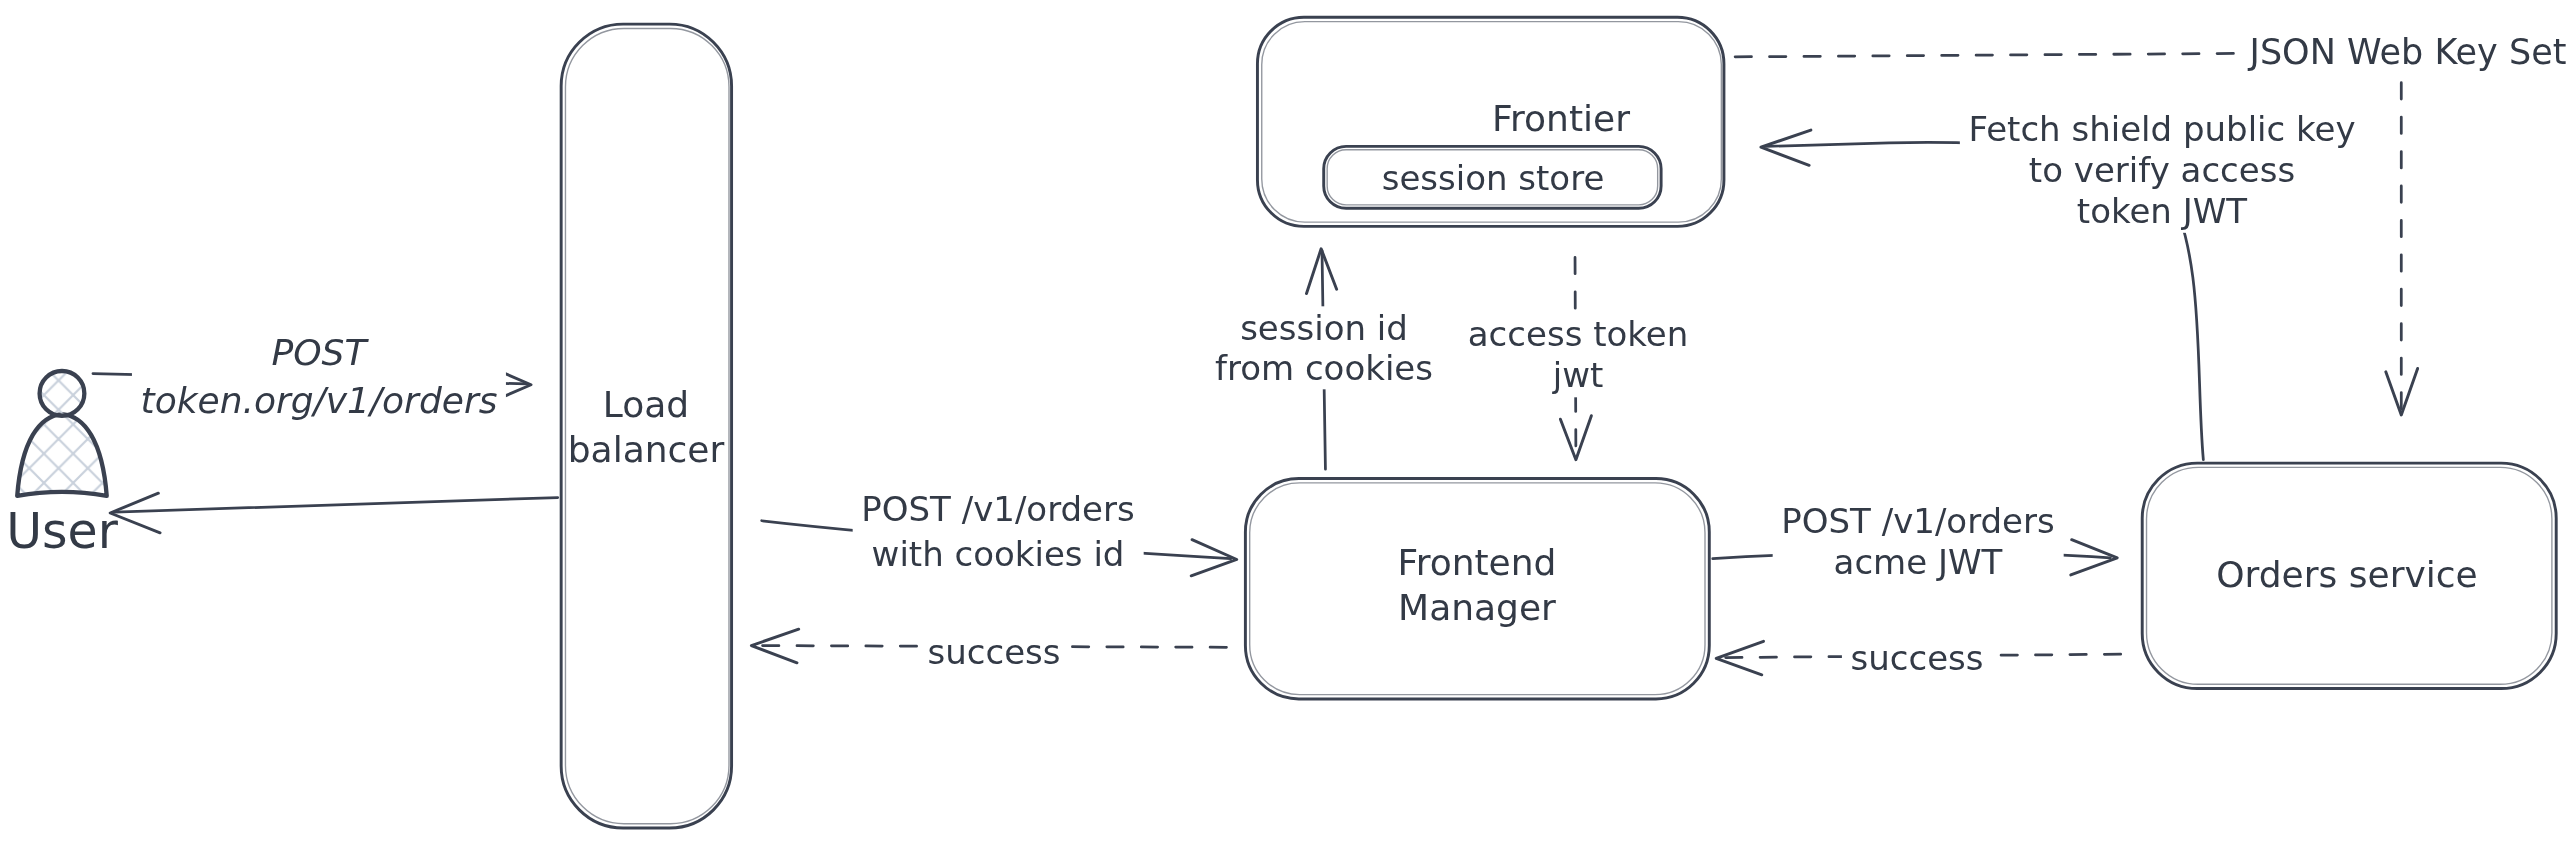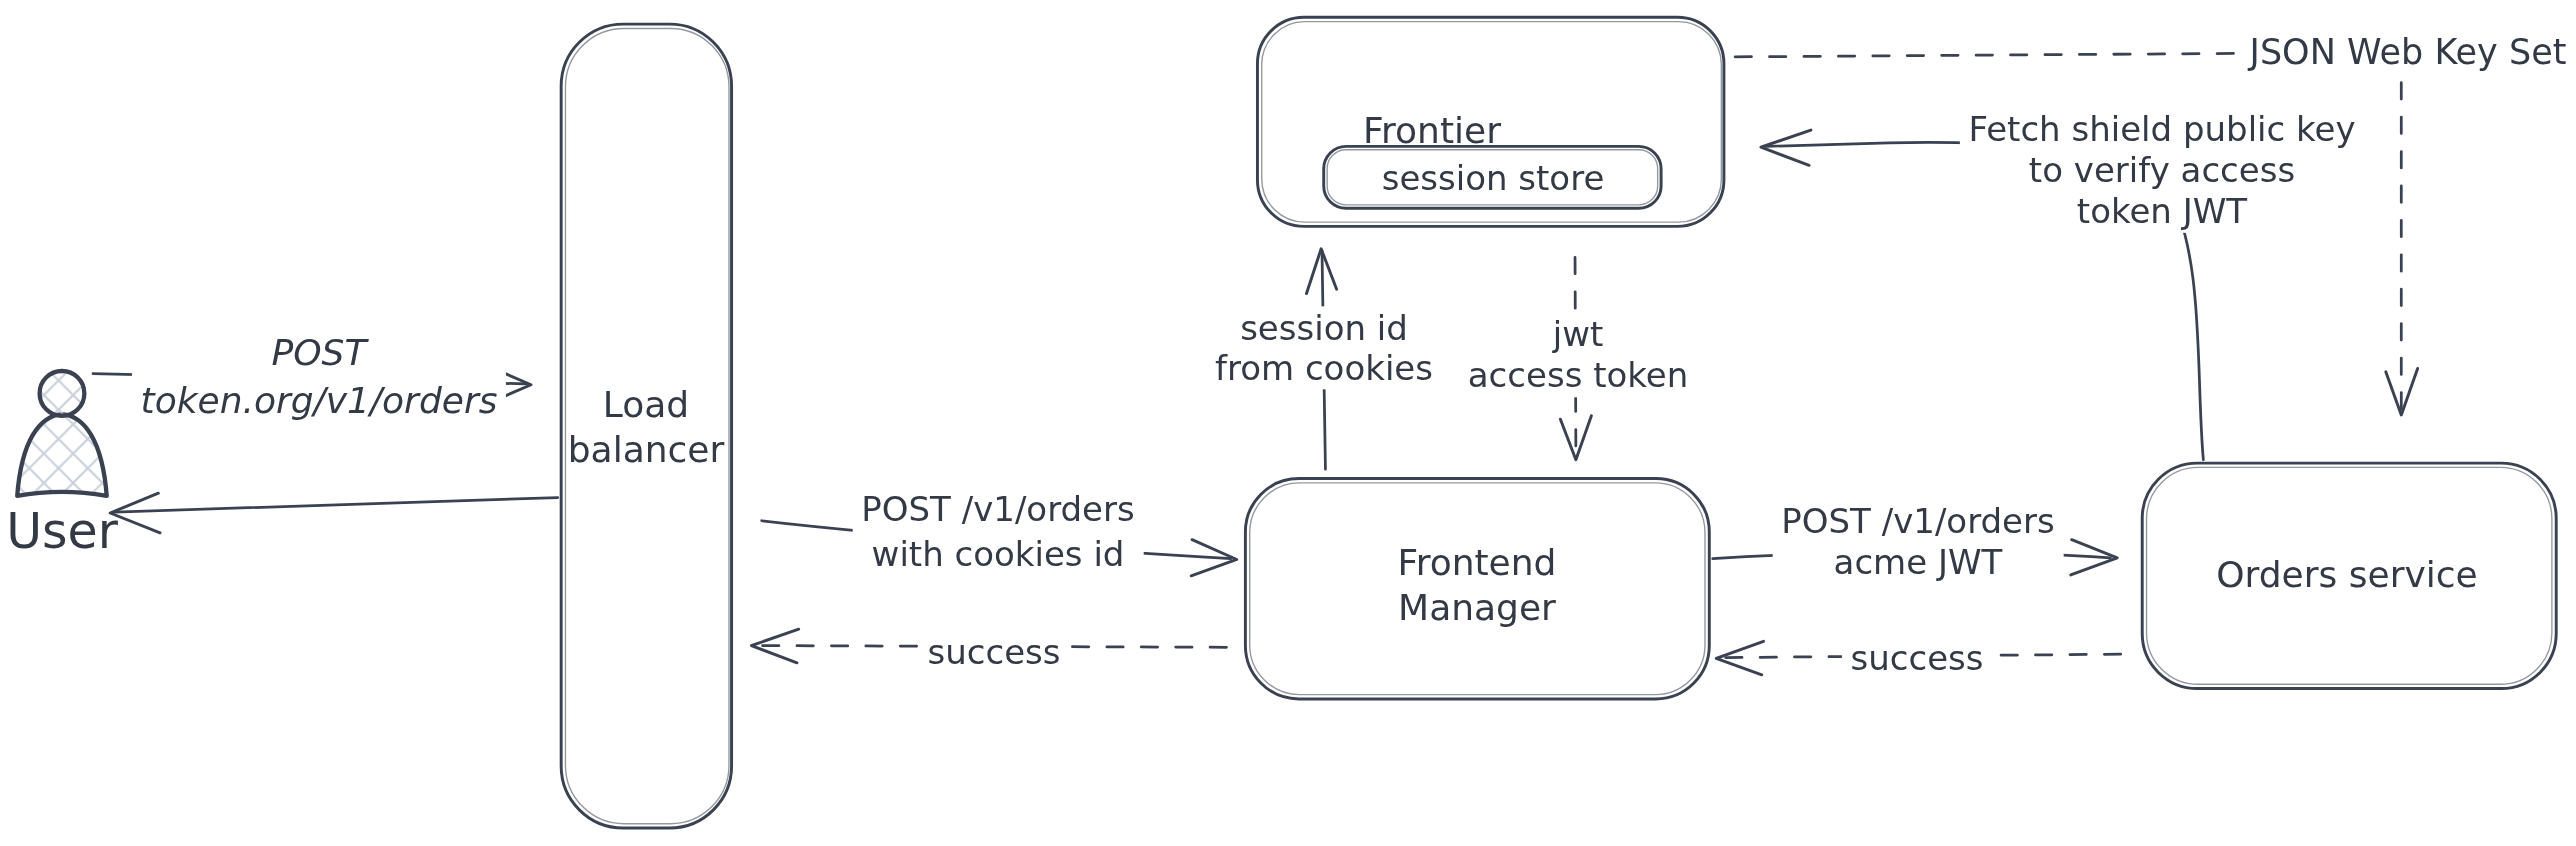--- a/index.html
+++ b/index.html
@@ -134,21 +134,21 @@
     </g>
   </svg>
 
   <div class="lbl f44" style="left:62px; top:532px;">User</div>
 
   <div class="lbl f42 lh52" style="left:646px; top:427px;">
     <div>Load</div>
     <div>balancer</div>
   </div>
 
-  <div class="lbl f42" style="left:1432px; top:119px;margin-top:12px;">Frontier</div>
+  <div class="lbl f42" style="left:1561px; top:119px;">Frontier</div>
 
   <div class="lbl f42 lh52" style="left:1477px; top:585px;">
     <div>Frontend</div>
     <div>Manager</div>
   </div>
 
   <div class="lbl f40" style="left:1493px; top:178px;">session store</div>
 
   <div class="lbl f42" style="left:2347px; top:575px;">Orders service</div>
 
@@ -163,22 +163,22 @@
   </div>
 
   <div class="lbl f40 bg" style="left:994px; top:652px;">success</div>
 
   <div class="lbl f40 lh46 bg" style="left:1324px; top:348px;">
     <div>session id</div>
     <div>from cookies</div>
   </div>
 
   <div class="lbl f40 lh48 bg" style="left:1578px; top:355px;">
+    <div>access token</div>
     <div>jwt</div>
-    <div>access token</div>
   </div>
 
   <div class="lbl f40 lh48 bg" style="left:1918px; top:542px;">
     <div>POST /v1/orders</div>
     <div>acme JWT</div>
   </div>
 
   <div class="lbl f40 bg" style="left:1917px; top:658px;">success</div>
 
   <div class="lbl f41" style="left:2408px; top:53px;">JSON Web Key Set</div>

